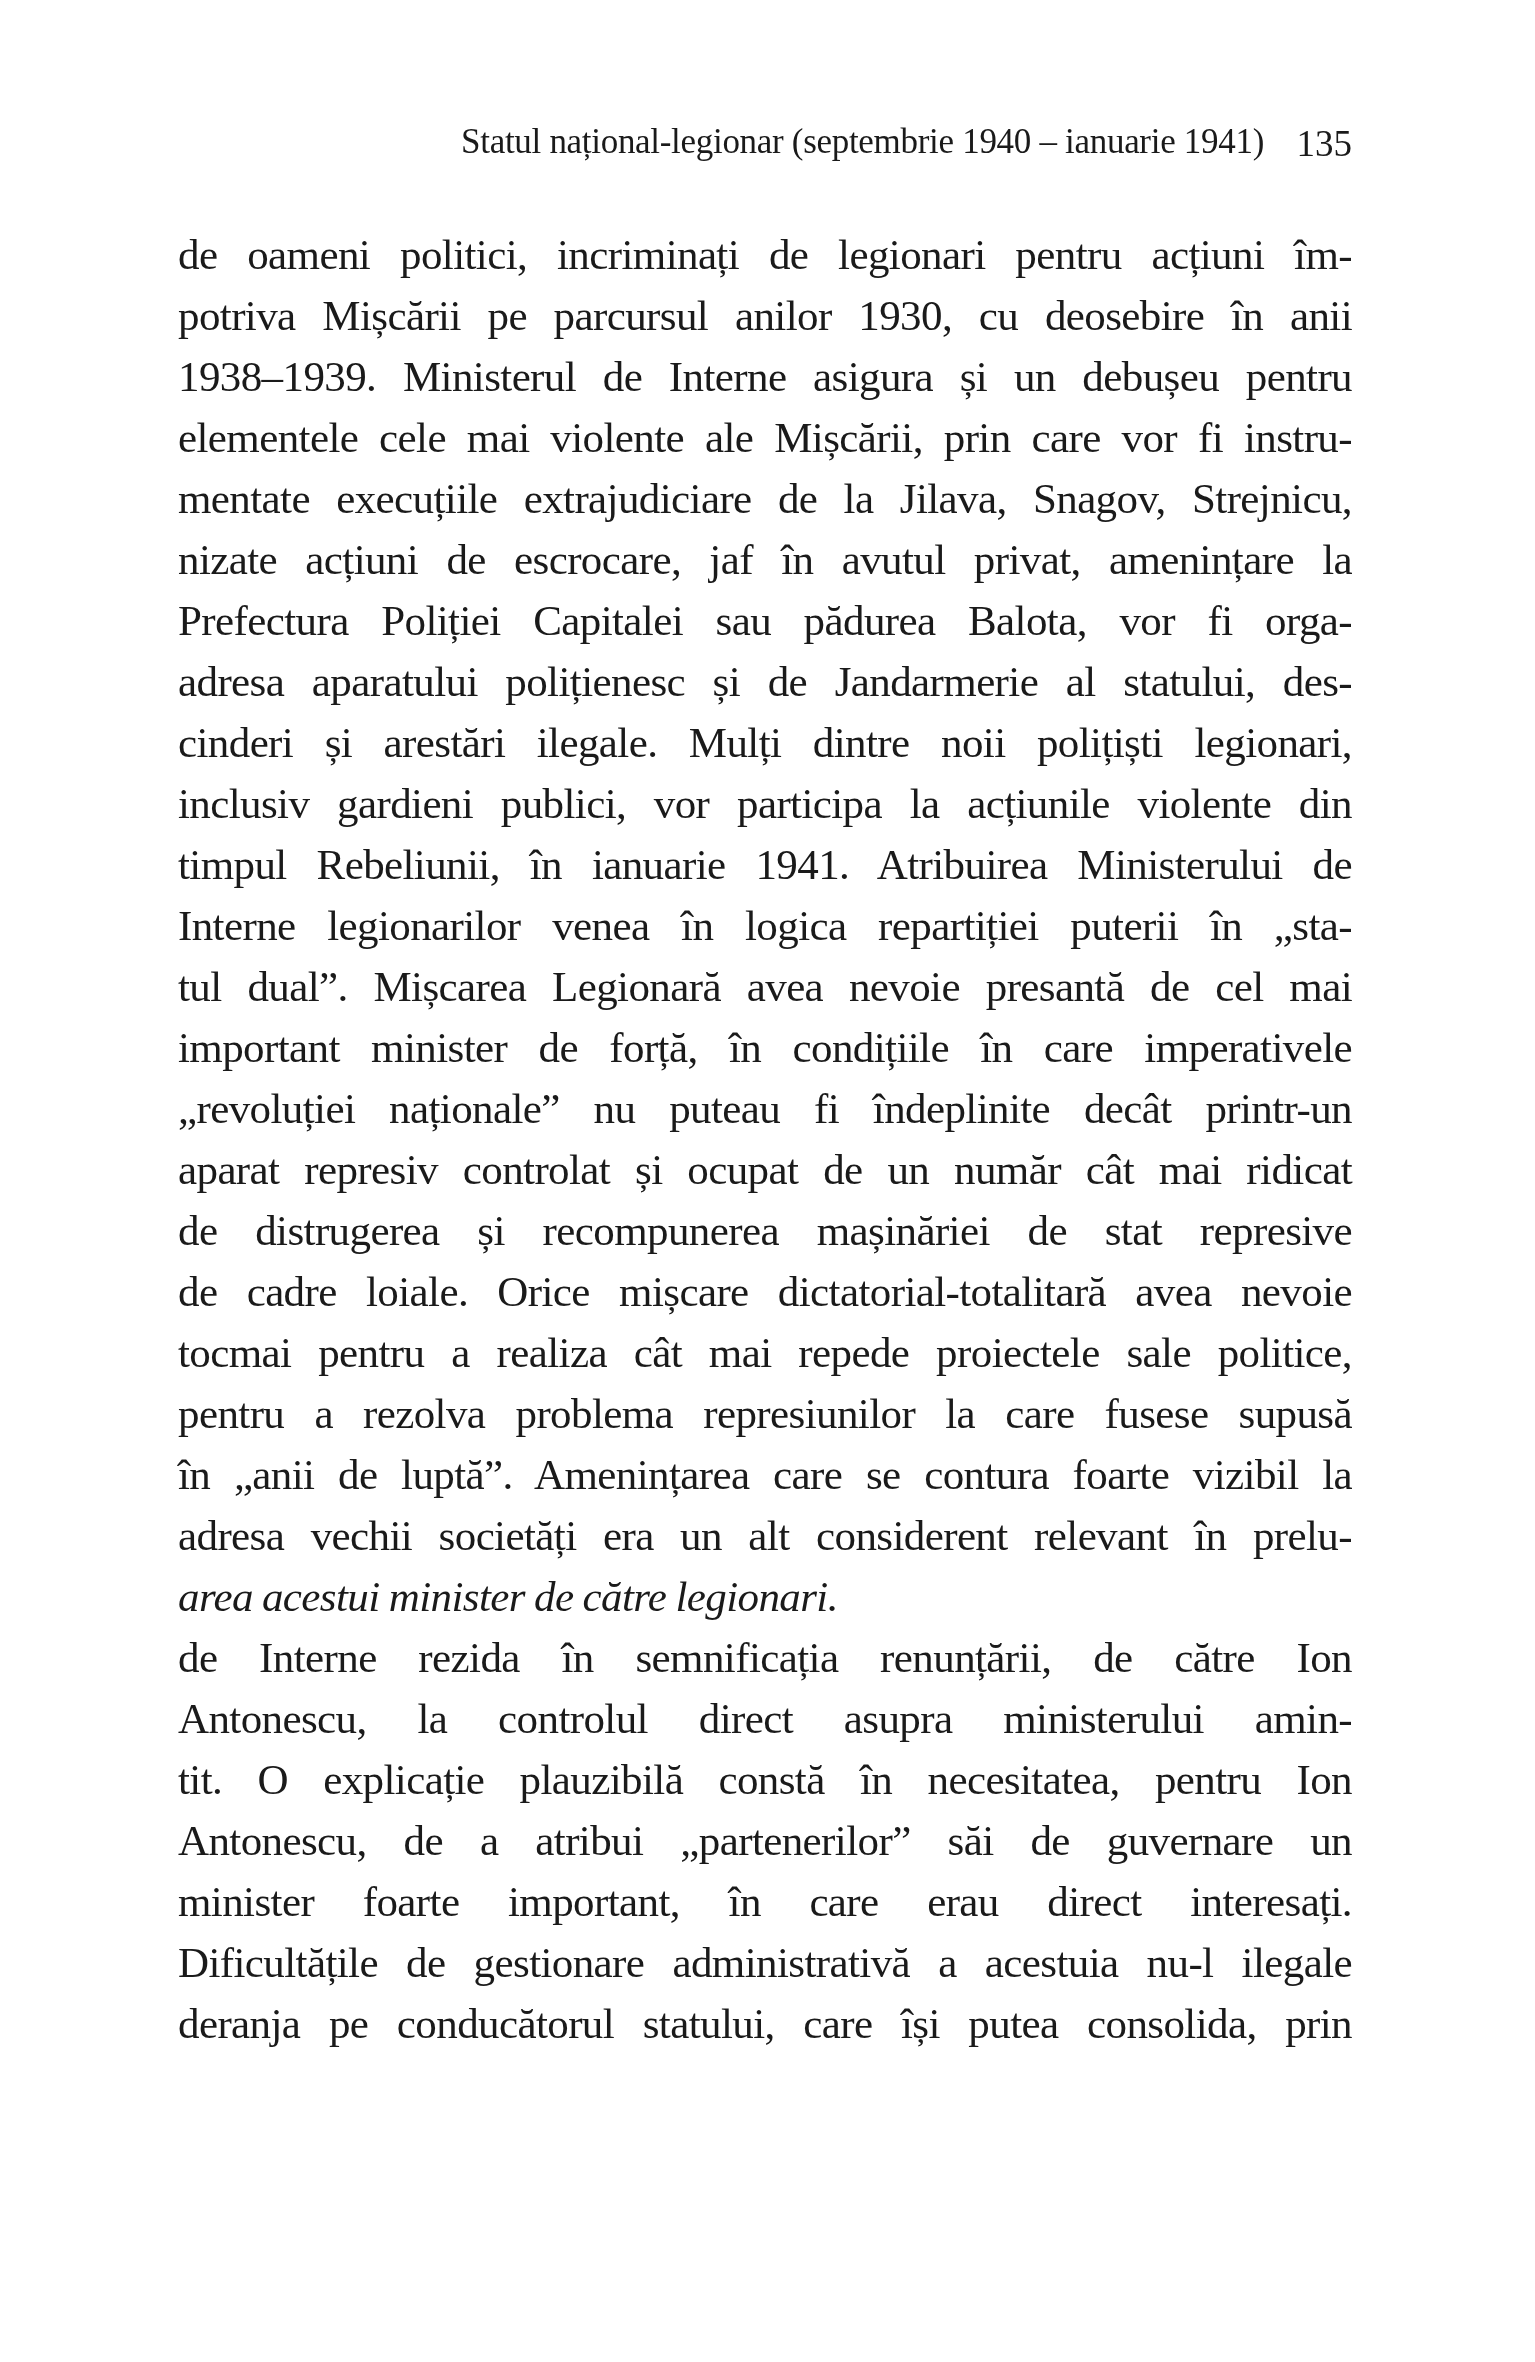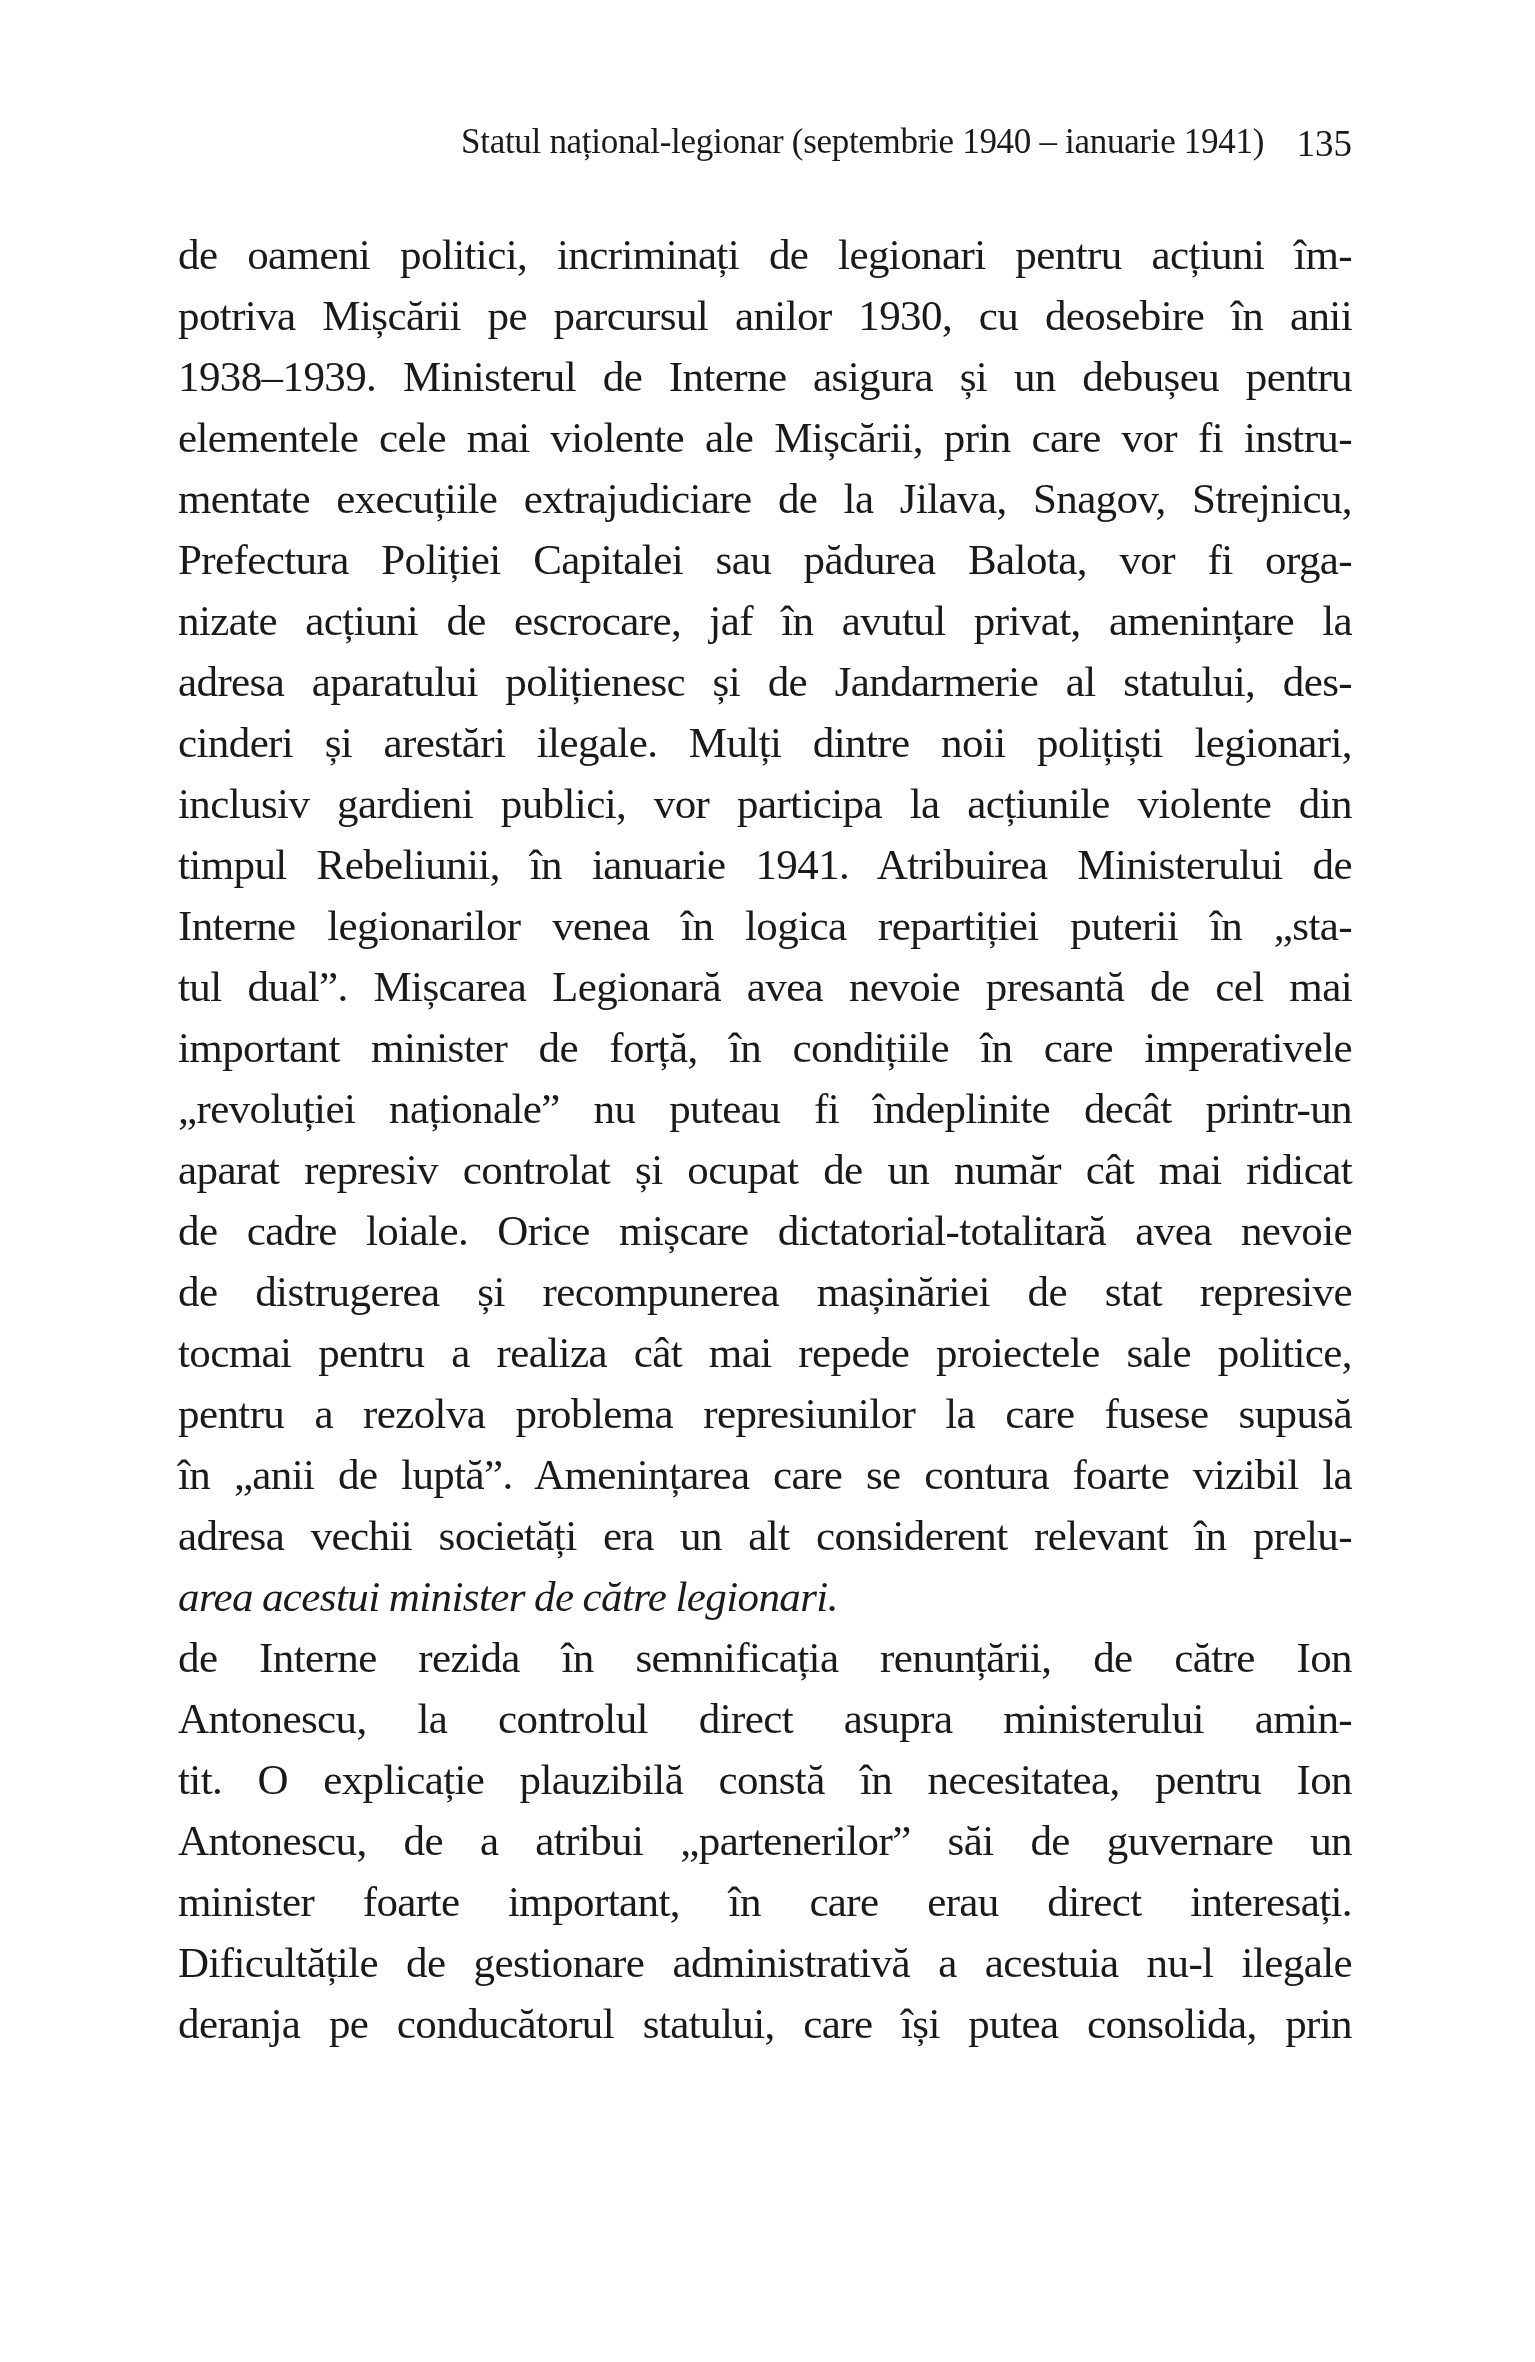--- a/index.html
+++ b/index.html
@@ -70,33 +70,33 @@
   <span class="page-number">135</span>
 </div>
 
 <div class="body-text">
   <div>
     <span class="line">de oameni politici, incriminați de legionari pentru acțiuni îm-</span>
     <span class="line">potriva Mișcării pe parcursul anilor 1930, cu deosebire în anii</span>
     <span class="line">1938–1939. Ministerul de Interne asigura și un debușeu pentru</span>
     <span class="line">elementele cele mai violente ale Mișcării, prin care vor fi instru-</span>
     <span class="line">mentate execuțiile extrajudiciare de la Jilava, Snagov, Strejnicu,</span>
+    <span class="line">nizate acțiuni de escrocare, jaf în avutul privat, amenințare la</span>
     <span class="line">Prefectura Poliției Capitalei sau pădurea Balota, vor fi orga-</span>
-    <span class="line">nizate acțiuni de escrocare, jaf în avutul privat, amenințare la</span>
     <span class="line">adresa aparatului polițienesc și de Jandarmerie al statului, des-</span>
     <span class="line">cinderi și arestări ilegale. Mulți dintre noii polițiști legionari,</span>
     <span class="line">inclusiv gardieni publici, vor participa la acțiunile violente din</span>
     <span class="line">timpul Rebeliunii, în ianuarie 1941. Atribuirea Ministerului de</span>
     <span class="line">Interne legionarilor venea în logica repartiției puterii în „sta-</span>
     <span class="line">tul dual”. Mișcarea Legionară avea nevoie presantă de cel mai</span>
     <span class="line">important minister de forță, în condițiile în care imperativele</span>
     <span class="line">„revoluției naționale” nu puteau fi îndeplinite decât printr-un</span>
     <span class="line">aparat represiv controlat și ocupat de un număr cât mai ridicat</span>
+    <span class="line">de distrugerea și recompunerea mașinăriei de stat represive</span>
     <span class="line">de cadre loiale. Orice mișcare dictatorial-totalitară avea nevoie</span>
-    <span class="line">de distrugerea și recompunerea mașinăriei de stat represive</span>
     <span class="line">tocmai pentru a realiza cât mai repede proiectele sale politice,</span>
     <span class="line">pentru a rezolva problema represiunilor la care fusese supusă</span>
     <span class="line">în „anii de luptă”. Amenințarea care se contura foarte vizibil la</span>
     <span class="line">adresa vechii societăți era un alt considerent relevant în prelu-</span>
     <span class="line last">area acestui minister de către legionari.</span>
   </div>
   <div>
     <span class="line">de Interne rezida în semnificația renunțării, de către Ion</span>
     <span class="line">Antonescu, la controlul direct asupra ministerului amin-</span>
     <span class="line">tit. O explicație plauzibilă constă în necesitatea, pentru Ion</span>

